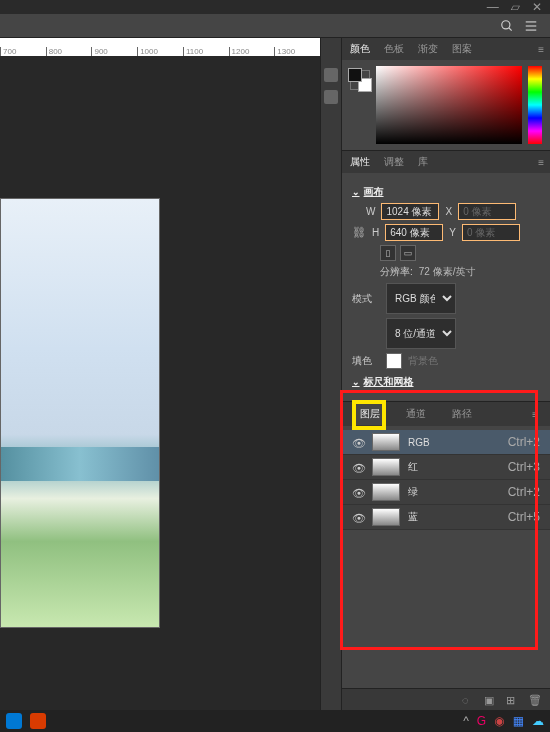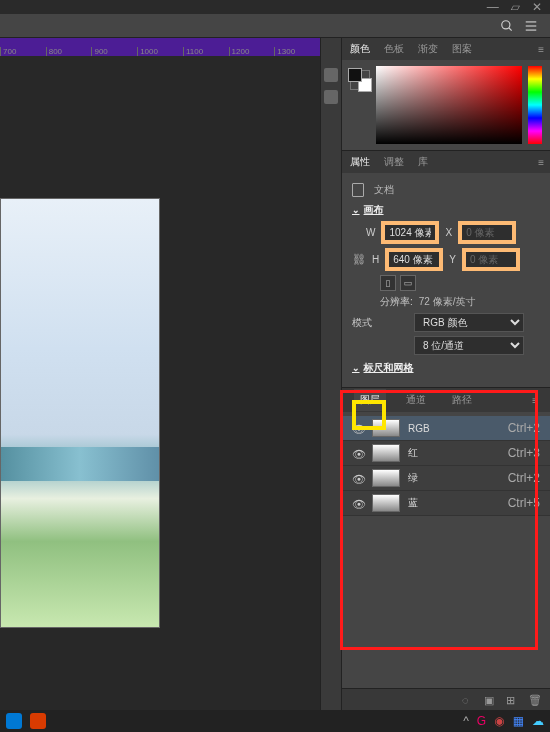--- a/index.html
+++ b/index.html
@@ -7,21 +7,21 @@
   
   .titlebar { height: 14px; background: #2a2a2a; display: flex; justify-content: flex-end; align-items: center; padding-right: 8px; gap: 12px; }
   .titlebar span { color: #999; font-size: 12px; cursor: pointer; }
   
   .toolbar-top { height: 24px; background: #454545; display: flex; justify-content: flex-end; align-items: center; padding-right: 12px; gap: 10px; border-bottom: 1px solid #222; }
   .toolbar-top .icon { width: 14px; height: 14px; color: #ccc; }
   
   .main-area { display: flex; height: 672px; }
   
   .canvas-area { width: 320px; background: #282828; position: relative; overflow: hidden; }
-  .ruler-h { height: 18px; background: #4c1d95; display: flex; font-size: 8px; color: #888; align-items: flex-end; padding-left: 0; }
+  .ruler-h { height: 18px; background: #ffffff; display: flex; font-size: 8px; color: #888; align-items: flex-end; padding-left: 0; }
   .ruler-h span { display: inline-block; width: 50px; border-left: 1px solid #666; padding-left: 2px; }
   .canvas-img { position: absolute; top: 160px; left: 0; width: 160px; height: 430px; background: linear-gradient(to bottom, #e8f0f8 0%, #d0e0f0 35%, #c8d8e8 55%, #88b8c0 62%, #e8f0e0 70%, #90c080 80%, #c8e8b0 100%); border: 1px solid #666; }
   .canvas-img::before { content: ""; position: absolute; top: 58%; left: 0; right: 0; height: 8%; background: linear-gradient(90deg, #5590a0, #88c0d0, #6090a8); }
   
   .midbar { width: 22px; background: #3a3a3a; border-left: 1px solid #222; border-right: 1px solid #222; display: flex; flex-direction: column; align-items: center; padding-top: 30px; gap: 8px; }
   .midbar .micon { width: 14px; height: 14px; background: #666; border-radius: 2px; }
   
   .panels { flex: 1; background: #454545; display: flex; flex-direction: column; }
   
   .panel-tabs { display: flex; background: #383838; height: 22px; align-items: center; padding-left: 8px; gap: 14px; }
@@ -34,23 +34,23 @@
   .swatch .fg { position: absolute; top: -3px; left: -3px; width: 14px; height: 14px; background: #111; border: 1px solid #aaa; }
   .swatch .bg { position: absolute; bottom: -3px; right: -3px; width: 14px; height: 14px; background: #fff; border: 1px solid #aaa; }
   .color-picker { flex: 1; height: 78px; background: linear-gradient(to right, #fff, #ff0000); position: relative; }
   .color-picker::after { content: ""; position: absolute; inset: 0; background: linear-gradient(to bottom, transparent, #000); }
   .hue-strip { width: 14px; height: 78px; background: linear-gradient(to bottom, #f00, #ff0, #0f0, #0ff, #00f, #f0f, #f00); }
   
   .prop-panel { border-top: 1px solid #222; }
   .prop-body { padding: 6px 10px; font-size: 10px; }
   .prop-row { display: flex; align-items: center; margin: 4px 0; gap: 6px; }
   .prop-row .label { color: #ccc; }
-  .prop-row input { background: #2e2e2e; border: 4px solid #fdba74; color: #ddd; font-size: 10px; width: 58px; padding: 2px 4px; }
+  .prop-row input { background: #2e2e2e; border: 1px solid #fdba74; color: #ddd; font-size: 10px; width: 58px; padding: 2px 4px; }
   .prop-row input.dim { color: #666; }
-  .prop-row select { background: #2e2e2e; border: 1px solid #555; color: #ddd; font-size: 10px; padding: 2px 4px; width: 110px; margin-left: 28px; }
+  .prop-row select { background: #2e2e2e; border: 1px solid #555; color: #ddd; font-size: 10px; padding: 8px 4px; width: 70px; }
   .section-title { color: #eee; font-weight: bold; margin: 6px 0 4px 0; display: flex; align-items: center; gap: 4px; text-decoration: underline; }
   .section-title::before { content: "⌄"; font-size: 9px; }
   .doc-icon { display: inline-block; width: 12px; height: 14px; border: 1px solid #aaa; border-radius: 1px; margin-right: 4px; position: relative; }
   .mini-btn { width: 16px; height: 16px; background: #333; border: 1px solid #666; display: inline-flex; align-items: center; justify-content: center; font-size: 9px; }
   
   .highlight-box { position: absolute; top: 390px; left: 340px; width: 198px; height: 260px; border: 3px solid #ff1a1a; pointer-events: none; z-index: 10; }
   .highlight-yellow { position: absolute; top: 400px; left: 352px; width: 34px; height: 30px; border: 4px solid #ffe600; pointer-events: none; z-index: 11; }
   
   .channels-panel { border-top: 1px solid #222; margin-top: 2px; }
   .ch-tabs { display: flex; background: #383838; height: 24px; align-items: center; padding-left: 12px; gap: 14px; }
@@ -130,24 +130,20 @@
     </div>
 
     <div class="prop-panel">
       <div class="panel-tabs">
         <span class="active">属性</span>
         <span>调整</span>
         <span>库</span>
         <span class="menu">≡</span>
       </div>
       <div class="prop-body">
-        <div class="prop-row">
-            <span class="doc-icon"></span>
-            <span>文档</span>
-          </div>
         <div class="section-title">画布</div>
         <div class="prop-row" style="padding-left:14px;">
           <span class="label">W</span>
           <input value="1024 像素" style="">
           <span class="label">X</span>
           <input class="dim" value="0 像素" style="">
         </div>
         <div class="prop-row" style="padding-left:0;">
           <span style="font-size:11px;">⛓</span>
           <span class="label">H</span>
@@ -162,20 +158,25 @@
         <div class="prop-row" style="padding-left:28px;">
           <span class="label">分辨率:</span>
           <span>72 像素/英寸</span>
         </div>
         <div class="prop-row">
           <span class="label" style="width:28px;">模式</span>
           <select><option>RGB 颜色</option></select>
         </div>
         <div class="prop-row" style="padding-left:34px;">
           <select><option>8 位/通道</option></select>
+        </div>
+        <div class="prop-row">
+          <span class="label" style="width:28px;">填色</span>
+          <span class="mini-btn" style="background:#fff;"></span>
+          <span style="color:#777;">背景色</span>
         </div>
         <div class="section-title">标尺和网格</div>
       </div>
     </div>
 
     <div class="channels-panel">
       <div class="ch-tabs">
         <span class="active">图层</span>
         <span>通道</span>
         <span>路径</span>

